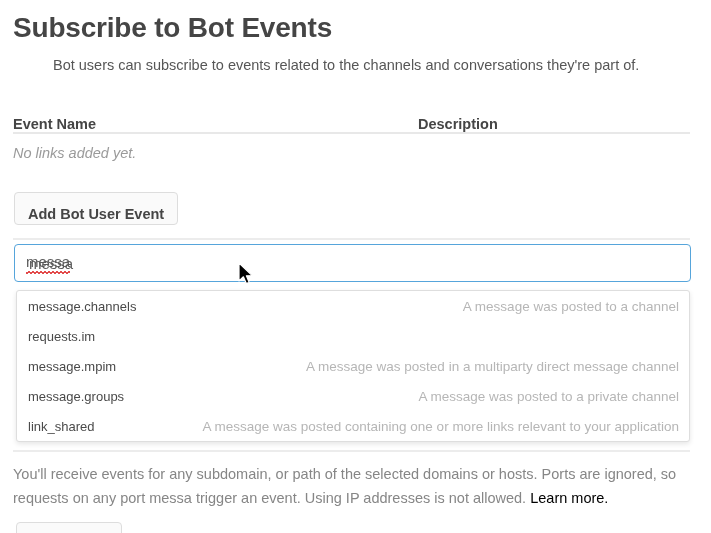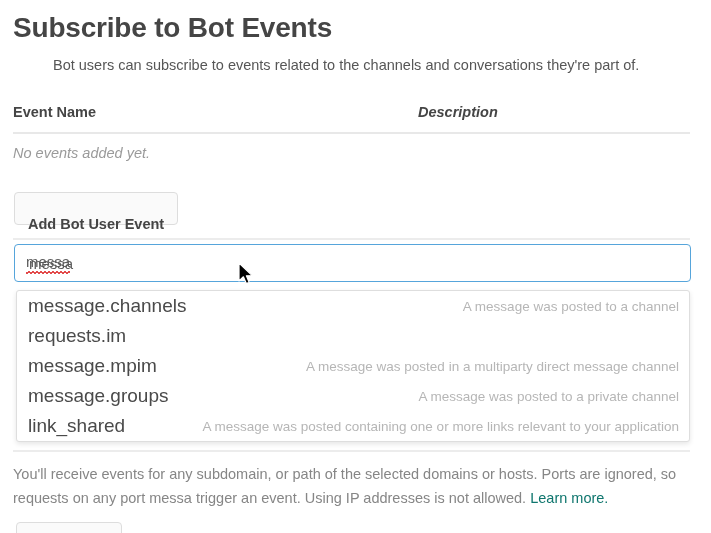--- a/index.html
+++ b/index.html
@@ -48,27 +48,27 @@
   
   .table-head {
     position: absolute;
     left: 13px;
     top: 104px;
     width: 677px;
     height: 22px;
   }
   .th {
     position: absolute;
-    top: 0;
+    top: 12px;
     font-size: 14.5px;
     font-weight: bold;
     color: #454545;
   }
   .th-name { left: 0px; }
-  .th-desc { left: 405px; font-style: italic; }
+  .th-desc { left: 405px; }
 
   .head-rule {
     position: absolute;
     left: 13px;
     top: 132px;
     width: 677px;
     height: 2px;
     background: #e8e8e8;
   }
 
@@ -79,21 +79,21 @@
     font-size: 14.5px;
     font-style: italic;
     color: #9a9a9a;
   }
 
   
   .btn-add {
     position: absolute;
     left: 14px;
     top: 192px;
-    padding: 15px 13px;
+    padding: 5px 13px;
     height: 33px;
     line-height: 33px;
     background: #fafafa;
     border: 1px solid #dddddd;
     border-radius: 4px;
     font-family: "Liberation Sans", sans-serif;
     font-size: 14.5px;
     font-weight: bold;
     color: #454545;
     box-sizing: border-box;
@@ -180,21 +180,21 @@
   .dd-item {
     position: relative;
     height: 30px;
     display: flex;
     align-items: center;
     justify-content: space-between;
     padding: 0 10px 0 11px;
     cursor: pointer;
   }
   .dd-name {
-    font-size: 19px;
+    font-size: 13px;
     color: #4a4a4a;
     white-space: nowrap;
   }
   .dd-desc {
     font-size: 13.5px;
     color: #b6b6b6;
     white-space: nowrap;
     text-align: left;
   }
 
@@ -202,21 +202,21 @@
   .hint {
     position: absolute;
     left: 13px;
     top: 462px;
     width: 668px;
     font-size: 14.5px;
     line-height: 24px;
     color: #868686;
   }
   .hint a {
-    color: #0f766e;
+    color: #000000;
     text-decoration: none;
   }
 
   .btn-bottom {
     position: absolute;
     left: 16px;
     top: 522px;
     width: 106px;
     height: 32px;
     background: #fafafa;
@@ -243,21 +243,21 @@
 
   <div class="section-title">Subscribe to Bot Events</div>
   <div class="section-desc">Bot users can subscribe to events related to the channels and conversations they're part of.</div>
 
   <div class="table-head">
     <div class="th th-name">Event Name</div>
     <div class="th th-desc">Description</div>
   </div>
   <div class="head-rule"></div>
 
-  <div class="empty-row">No events added yet.</div>
+  <div class="empty-row">No links added yet.</div>
 
   <button class="btn-add">Add Bot User Event</button>
 
   <div class="rule-under-btn"></div>
   <div class="rule-bottom"></div>
 
   <div class="search-wrap">
     <input class="search-input" type="text" spellcheck="false" value="messa" style="">
   </div>
   <span class="spell">messa</span>

